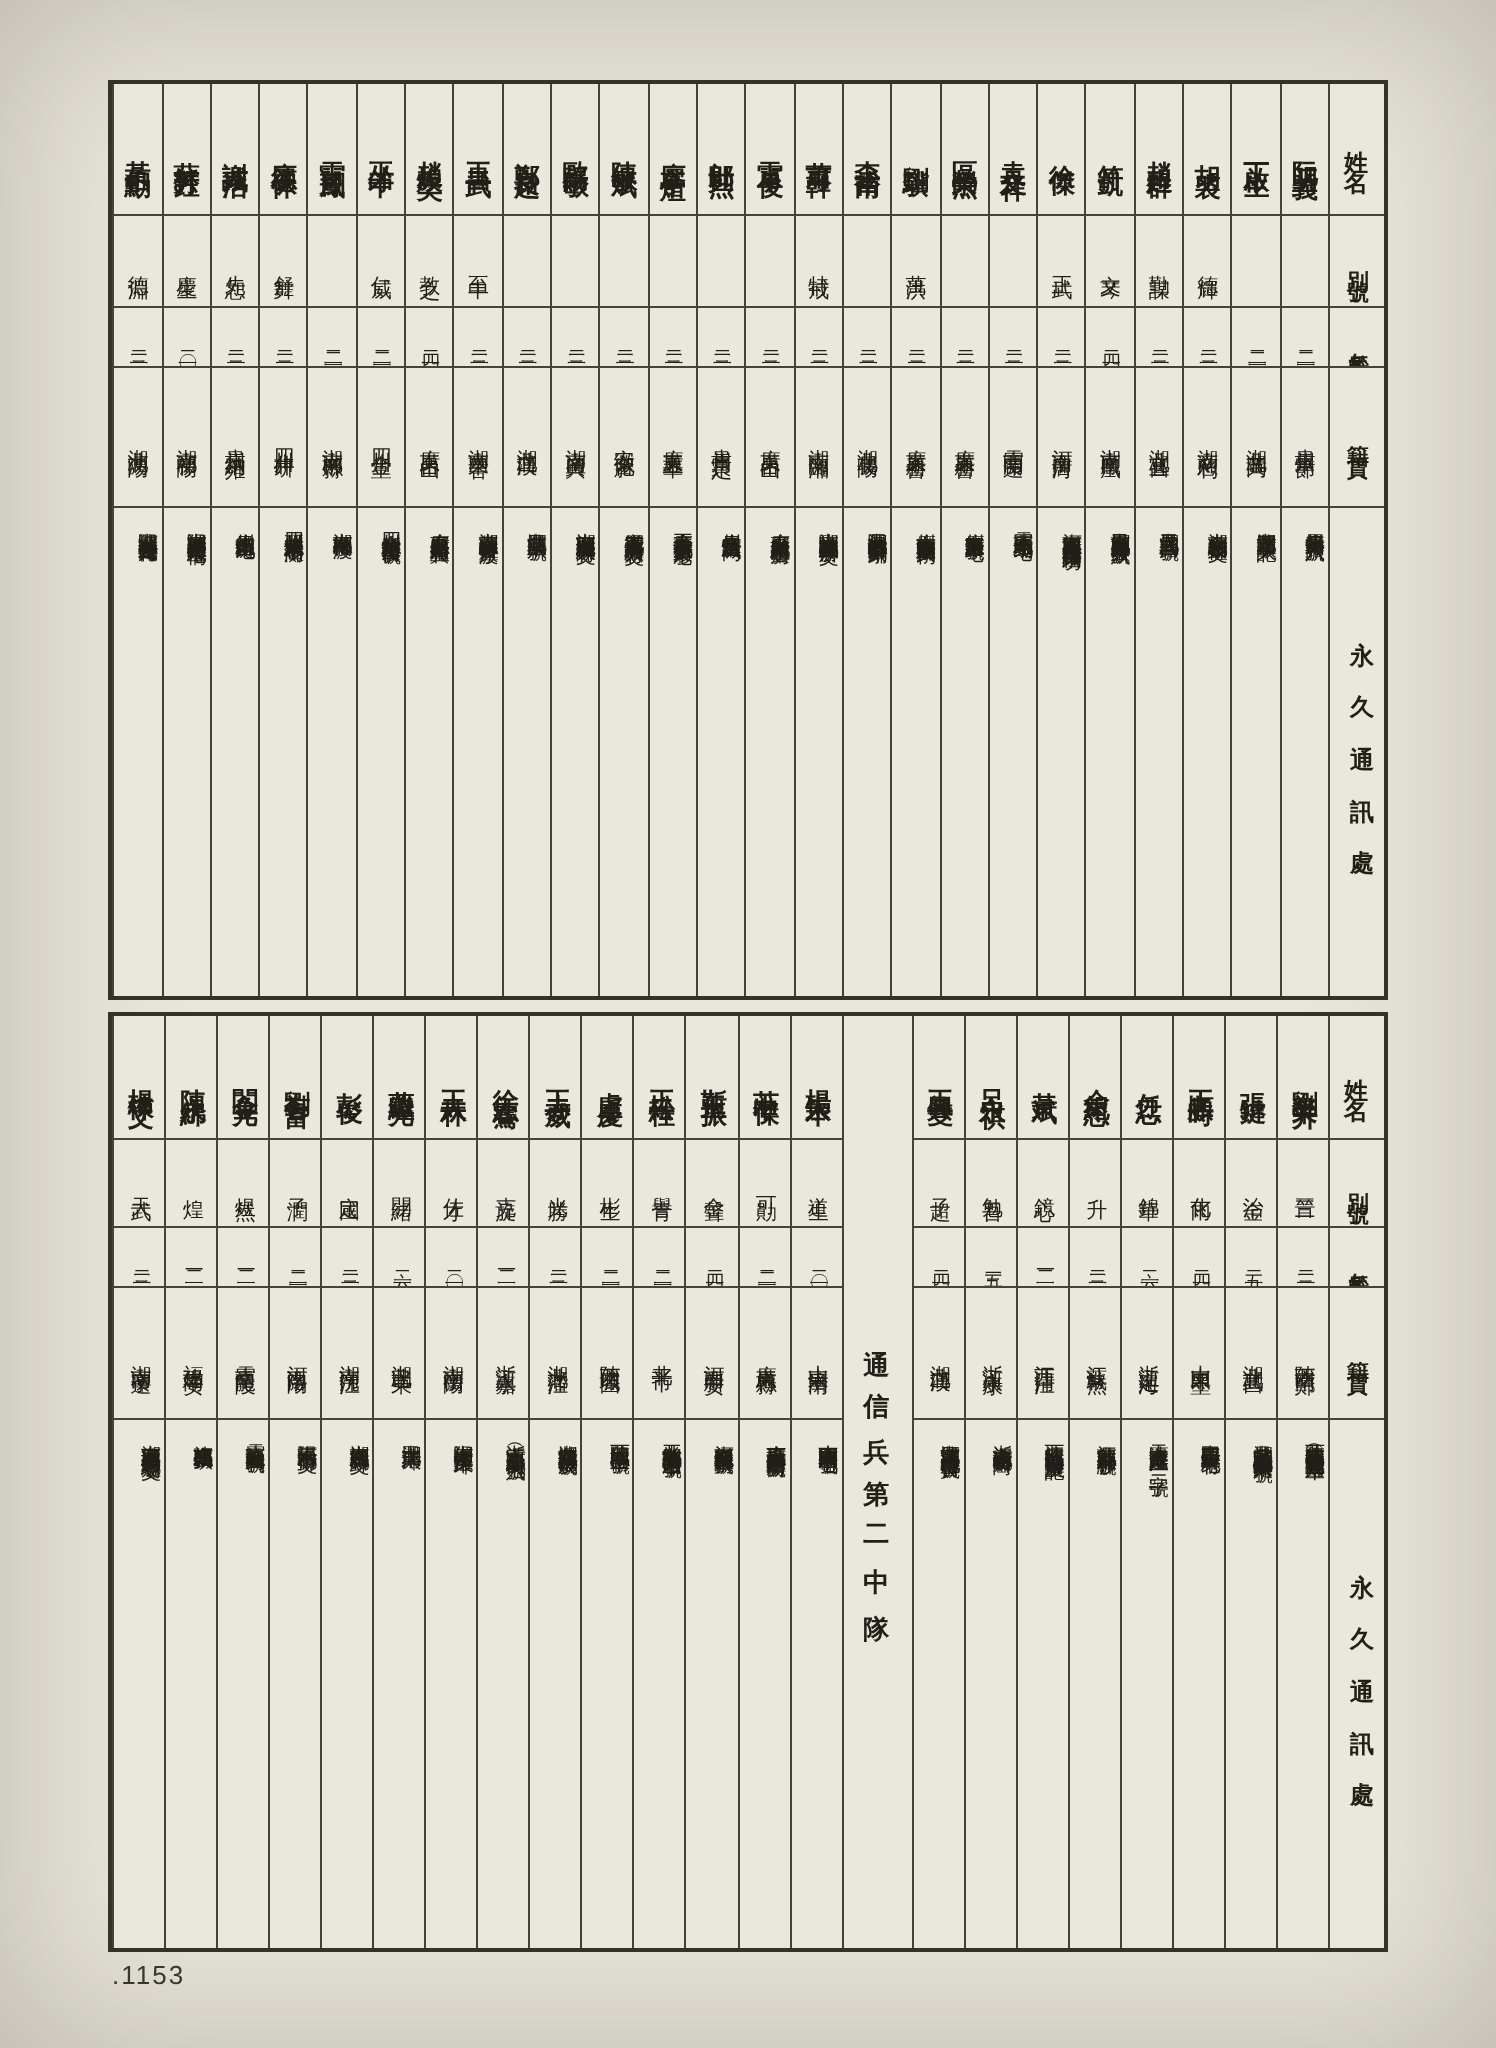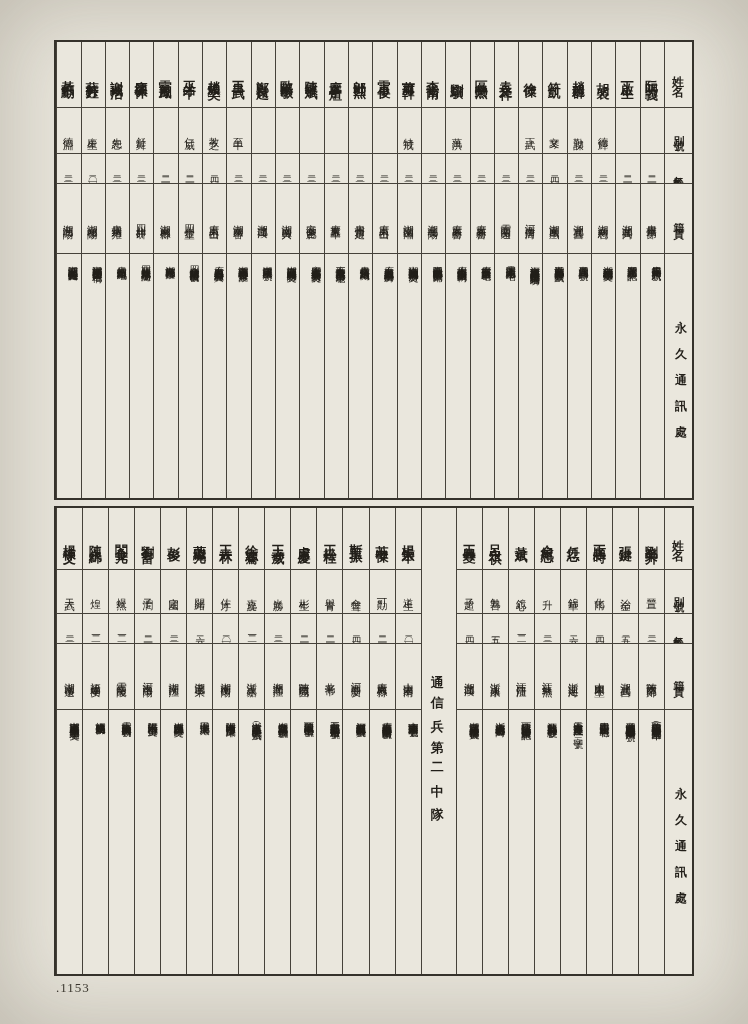--- a/index.html
+++ b/index.html
@@ -64,21 +64,21 @@
   }
   
   .label-cell{
     height:100%;border-bottom:none;
     font-size:13px;font-weight:bold;
     letter-spacing:22px;text-align:center;
     padding-right:10px;
   }
   .page-number{
     position:absolute;left:56px;top:980px;
-    font-family:Liberation Serif, serif;
+    font-family:Liberation Sans, sans-serif;
     font-size:13px;color:#3a362e;letter-spacing:1px;
   }
 </style>
 </head>
 <body>
 
 <div class="page">
 
   <div class="table t-top">
     <div class="col header-col">

